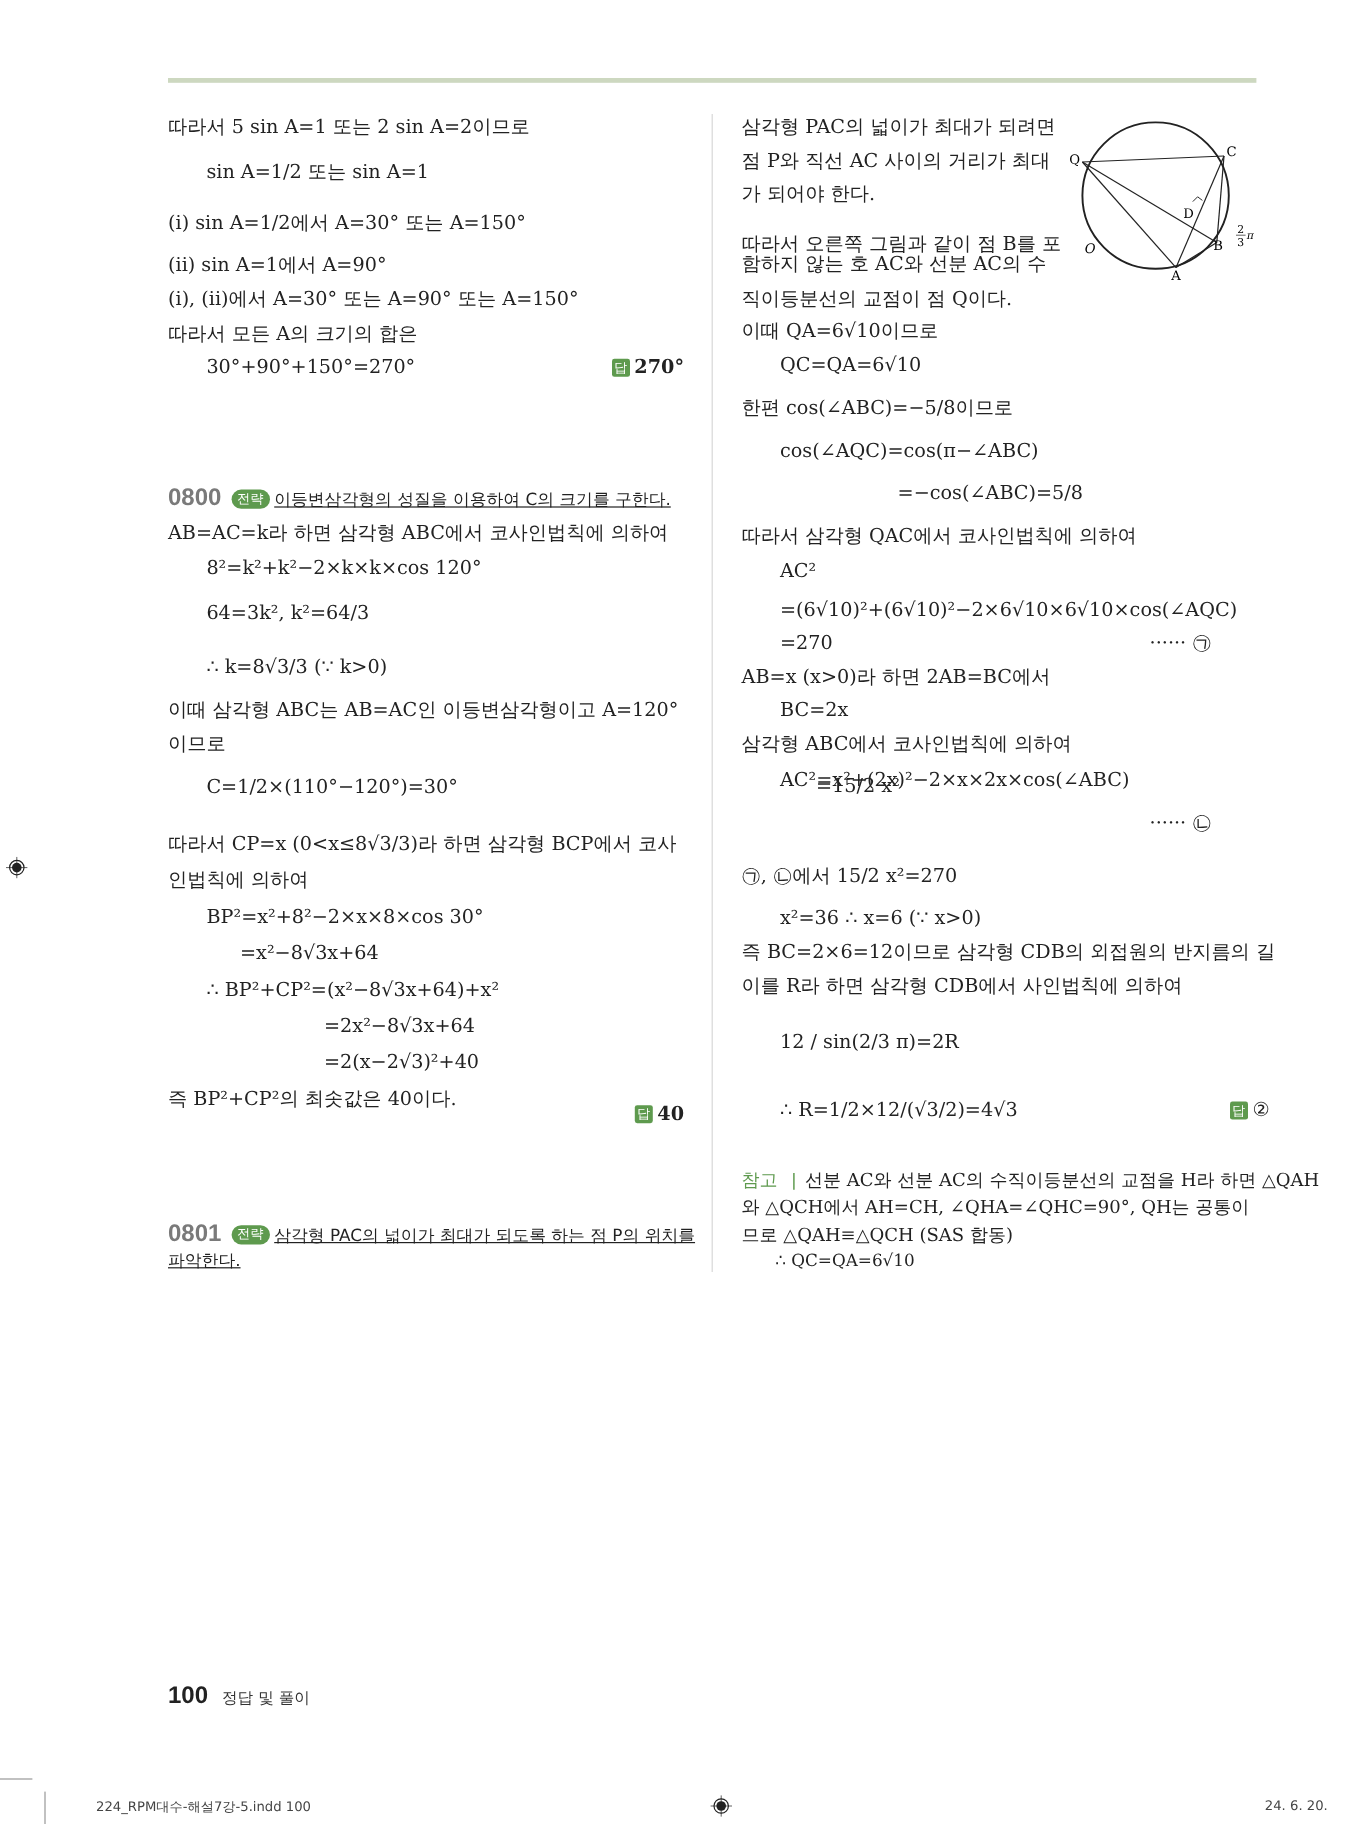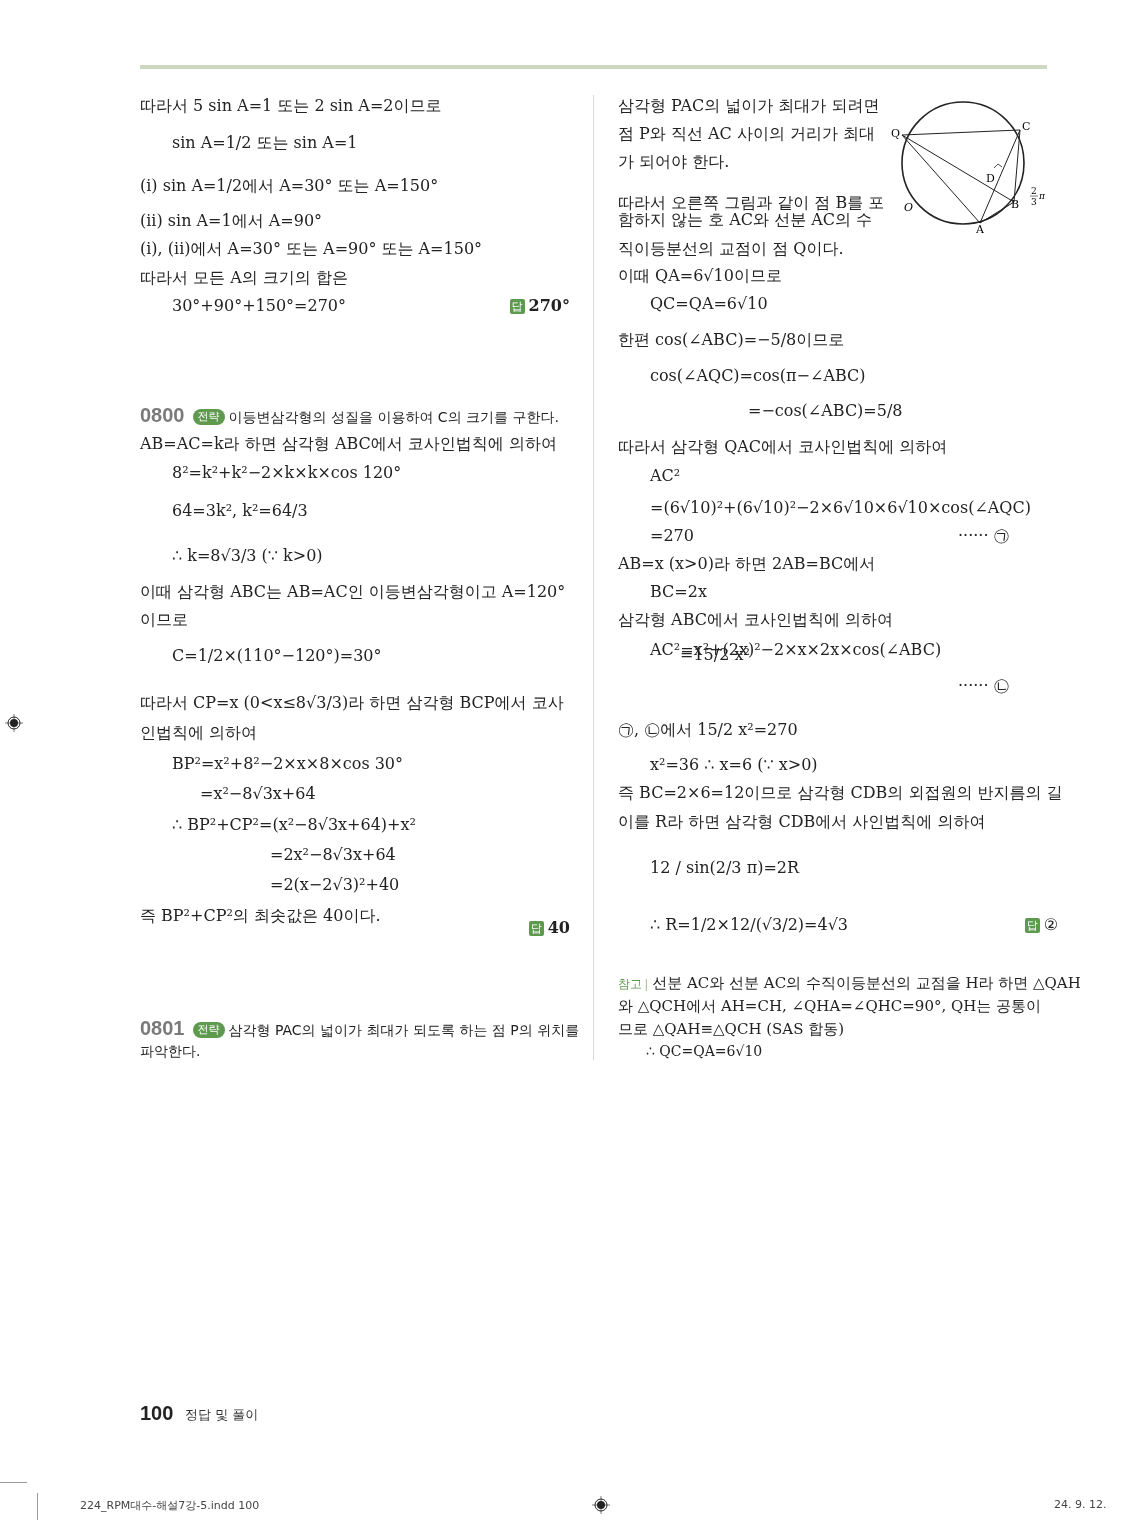--- a/index.html
+++ b/index.html
@@ -4,29 +4,29 @@
 <style>
   html, body { margin:0; padding:0; background:#ffffff; }
   body { width:1125px; height:1520px; position:relative; overflow:hidden;
          font-family:"DejaVu Serif","Liberation Serif",serif; color:#222; }
   .top-rule { position:absolute; left:140px; top:65px; width:907px; height:4px; background:#cdd8c0; }
   .col { position:absolute; top:92px; }
   .col-left { left:140px; width:430px; }
   .col-right { left:618px; width:440px; }
   .vdivider { position:absolute; left:593px; top:95px; width:1px; height:965px; background:#d8d8d8; }
   .line { position:absolute; font-size:16px; line-height:22px; white-space:nowrap; }
-  .sans { font-family:"DejaVu Sans","Liberation Sans",sans-serif; font-size:14px; }
+  .sans { font-family:"DejaVu Sans","Liberation Sans",sans-serif; font-size:14px;text-decoration:underline; }
   .indent1 { padding-left:32px; }
   .pnum { font-family:"Liberation Sans","DejaVu Sans",sans-serif; font-weight:bold; font-size:20px; color:#7a7a7a; margin-right:8px; }
   .badge { display:inline-block; background:#5e9a4e; color:#fff; font-family:"DejaVu Sans",sans-serif;
            font-size:11px; border-radius:8px; padding:0 5px; line-height:16px; margin-right:4px; vertical-align:2px; }
   .ans-badge { display:inline-block; background:#5e9a4e; color:#fff; font-size:11px; width:15px; height:15px;
                line-height:15px; text-align:center; border-radius:2px; margin-right:4px; vertical-align:1px;
                font-family:"DejaVu Sans",sans-serif; font-weight:normal; }
-  .note-label { color:#5e9a4e; font-family:Liberation Serif, serif; font-size:12px; }
+  .note-label { color:#5e9a4e; font-family:Liberation Mono, monospace; font-size:15px; }
   .note { font-size:15px; }
   .diagram { position:absolute; left:888px; top:95px; width:170px; height:140px; }
   .page-num { position:absolute; left:140px; top:1402px; font-family:"Liberation Sans",sans-serif; font-weight:bold; font-size:20px; color:#222; }
   .page-label { position:absolute; left:185px; top:1406px; font-family:"DejaVu Sans",sans-serif; font-size:13px; color:#333; }
   .footer-file { position:absolute; left:57px; top:1498px; font-family:"DejaVu Sans",sans-serif; font-size:11px; color:#444;margin-left:23px; }
   .footer-date { position:absolute; left:1054px; top:1498px; font-family:"DejaVu Sans",sans-serif; font-size:11px; color:#444; }
   .crop-h { position:absolute; left:0; top:1482px; width:27px; height:1px; background:#999; }
   .crop-v { position:absolute; left:37px; top:1493px; width:1px; height:27px; background:#999; }
   .reg { position:absolute; width:18px; height:18px; }
 </style>
@@ -137,21 +137,21 @@
   <line x1="142" y1="101" x2="150" y2="101" stroke="#222" stroke-width="0.6"></line>
   <text x="143" y="110" font-size="9" font-family="DejaVu Serif, serif">3</text>
   <text x="151" y="104" font-size="9" font-style="italic" font-family="DejaVu Serif, serif">π</text>
 </svg>
 
 <div class="page-num">100</div>
 <div class="page-label">정답 및 풀이</div>
 <div class="crop-h"></div>
 <div class="crop-v"></div>
 <div class="footer-file">224_RPM대수-해설7강-5.indd   100</div>
-<div class="footer-date">24. 9. 12.</div>
+<div class="footer-date">24. 6. 20.</div>
 
 <svg class="reg" style="left:5px; top:714px" viewBox="0 0 18 18">
   <circle cx="9" cy="9" r="6" fill="none" stroke="#222" stroke-width="1"></circle>
   <circle cx="9" cy="9" r="4" fill="#222"></circle>
   <line x1="0" y1="9" x2="18" y2="9" stroke="#222" stroke-width="0.6"></line>
   <line x1="9" y1="0" x2="9" y2="18" stroke="#222" stroke-width="0.6"></line>
 </svg>
 <svg class="reg" style="left:592px; top:1496px" viewBox="0 0 18 18">
   <circle cx="9" cy="9" r="6" fill="none" stroke="#222" stroke-width="1"></circle>
   <circle cx="9" cy="9" r="4" fill="#222"></circle>

